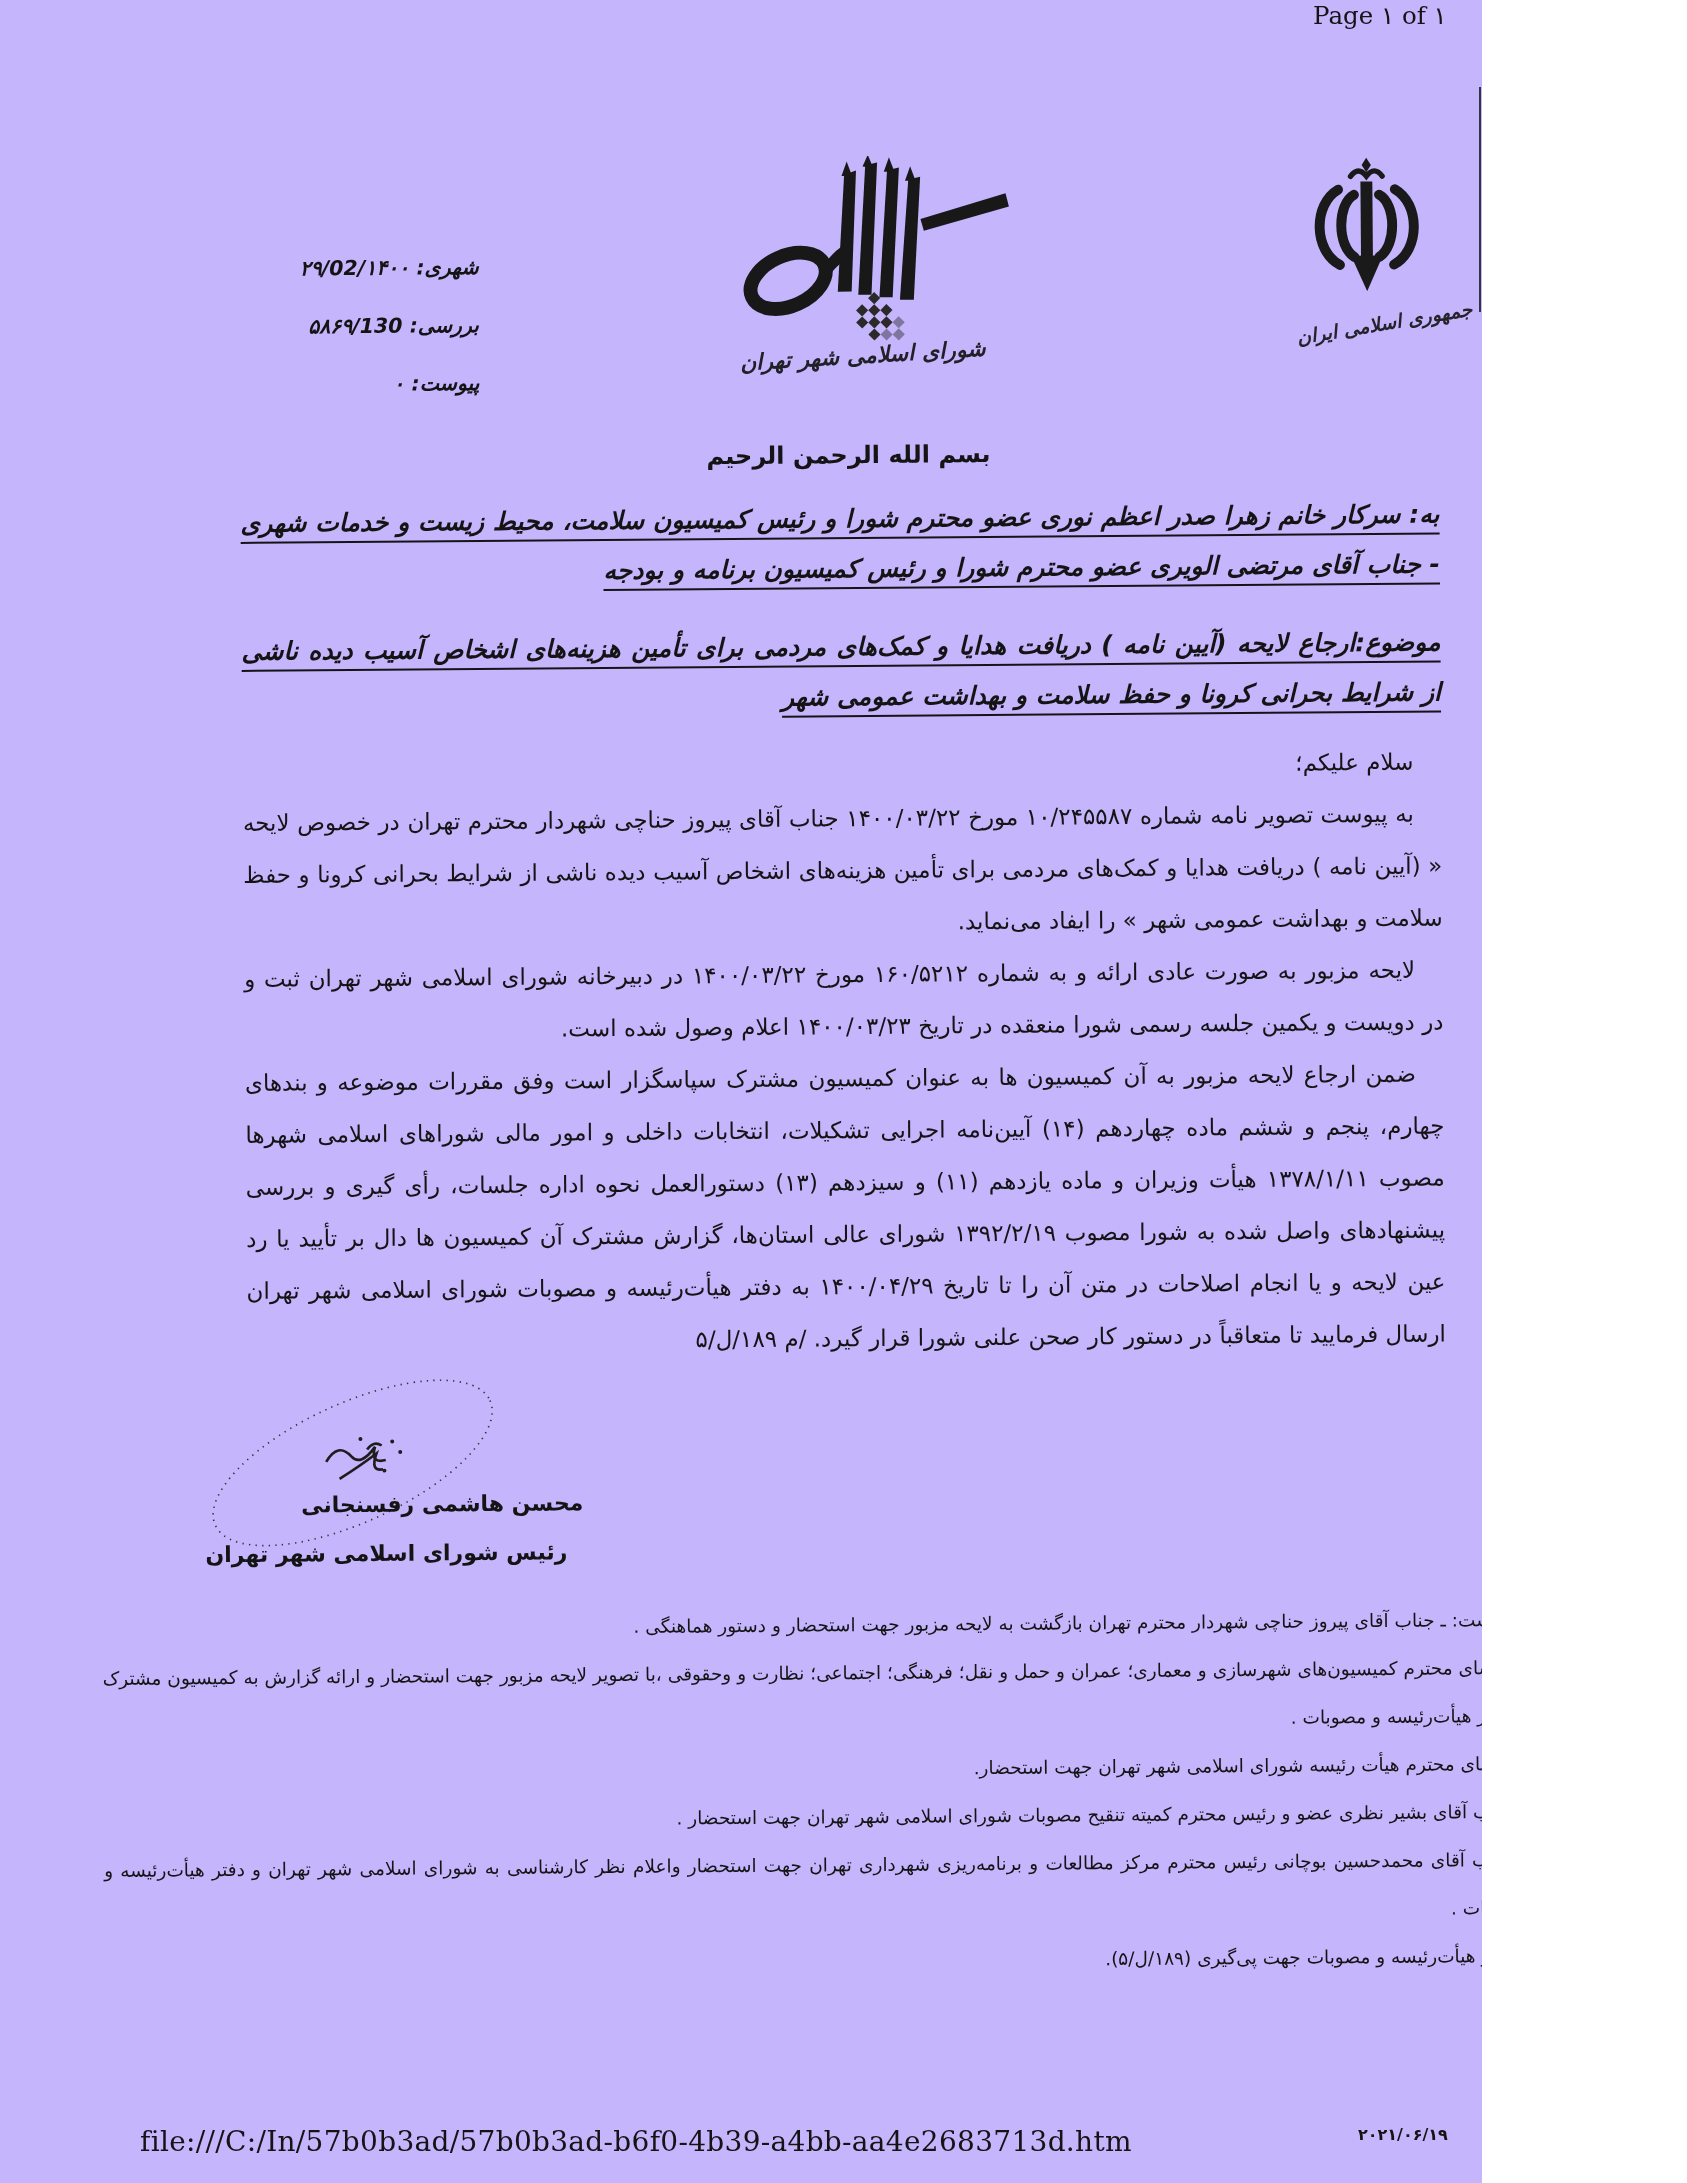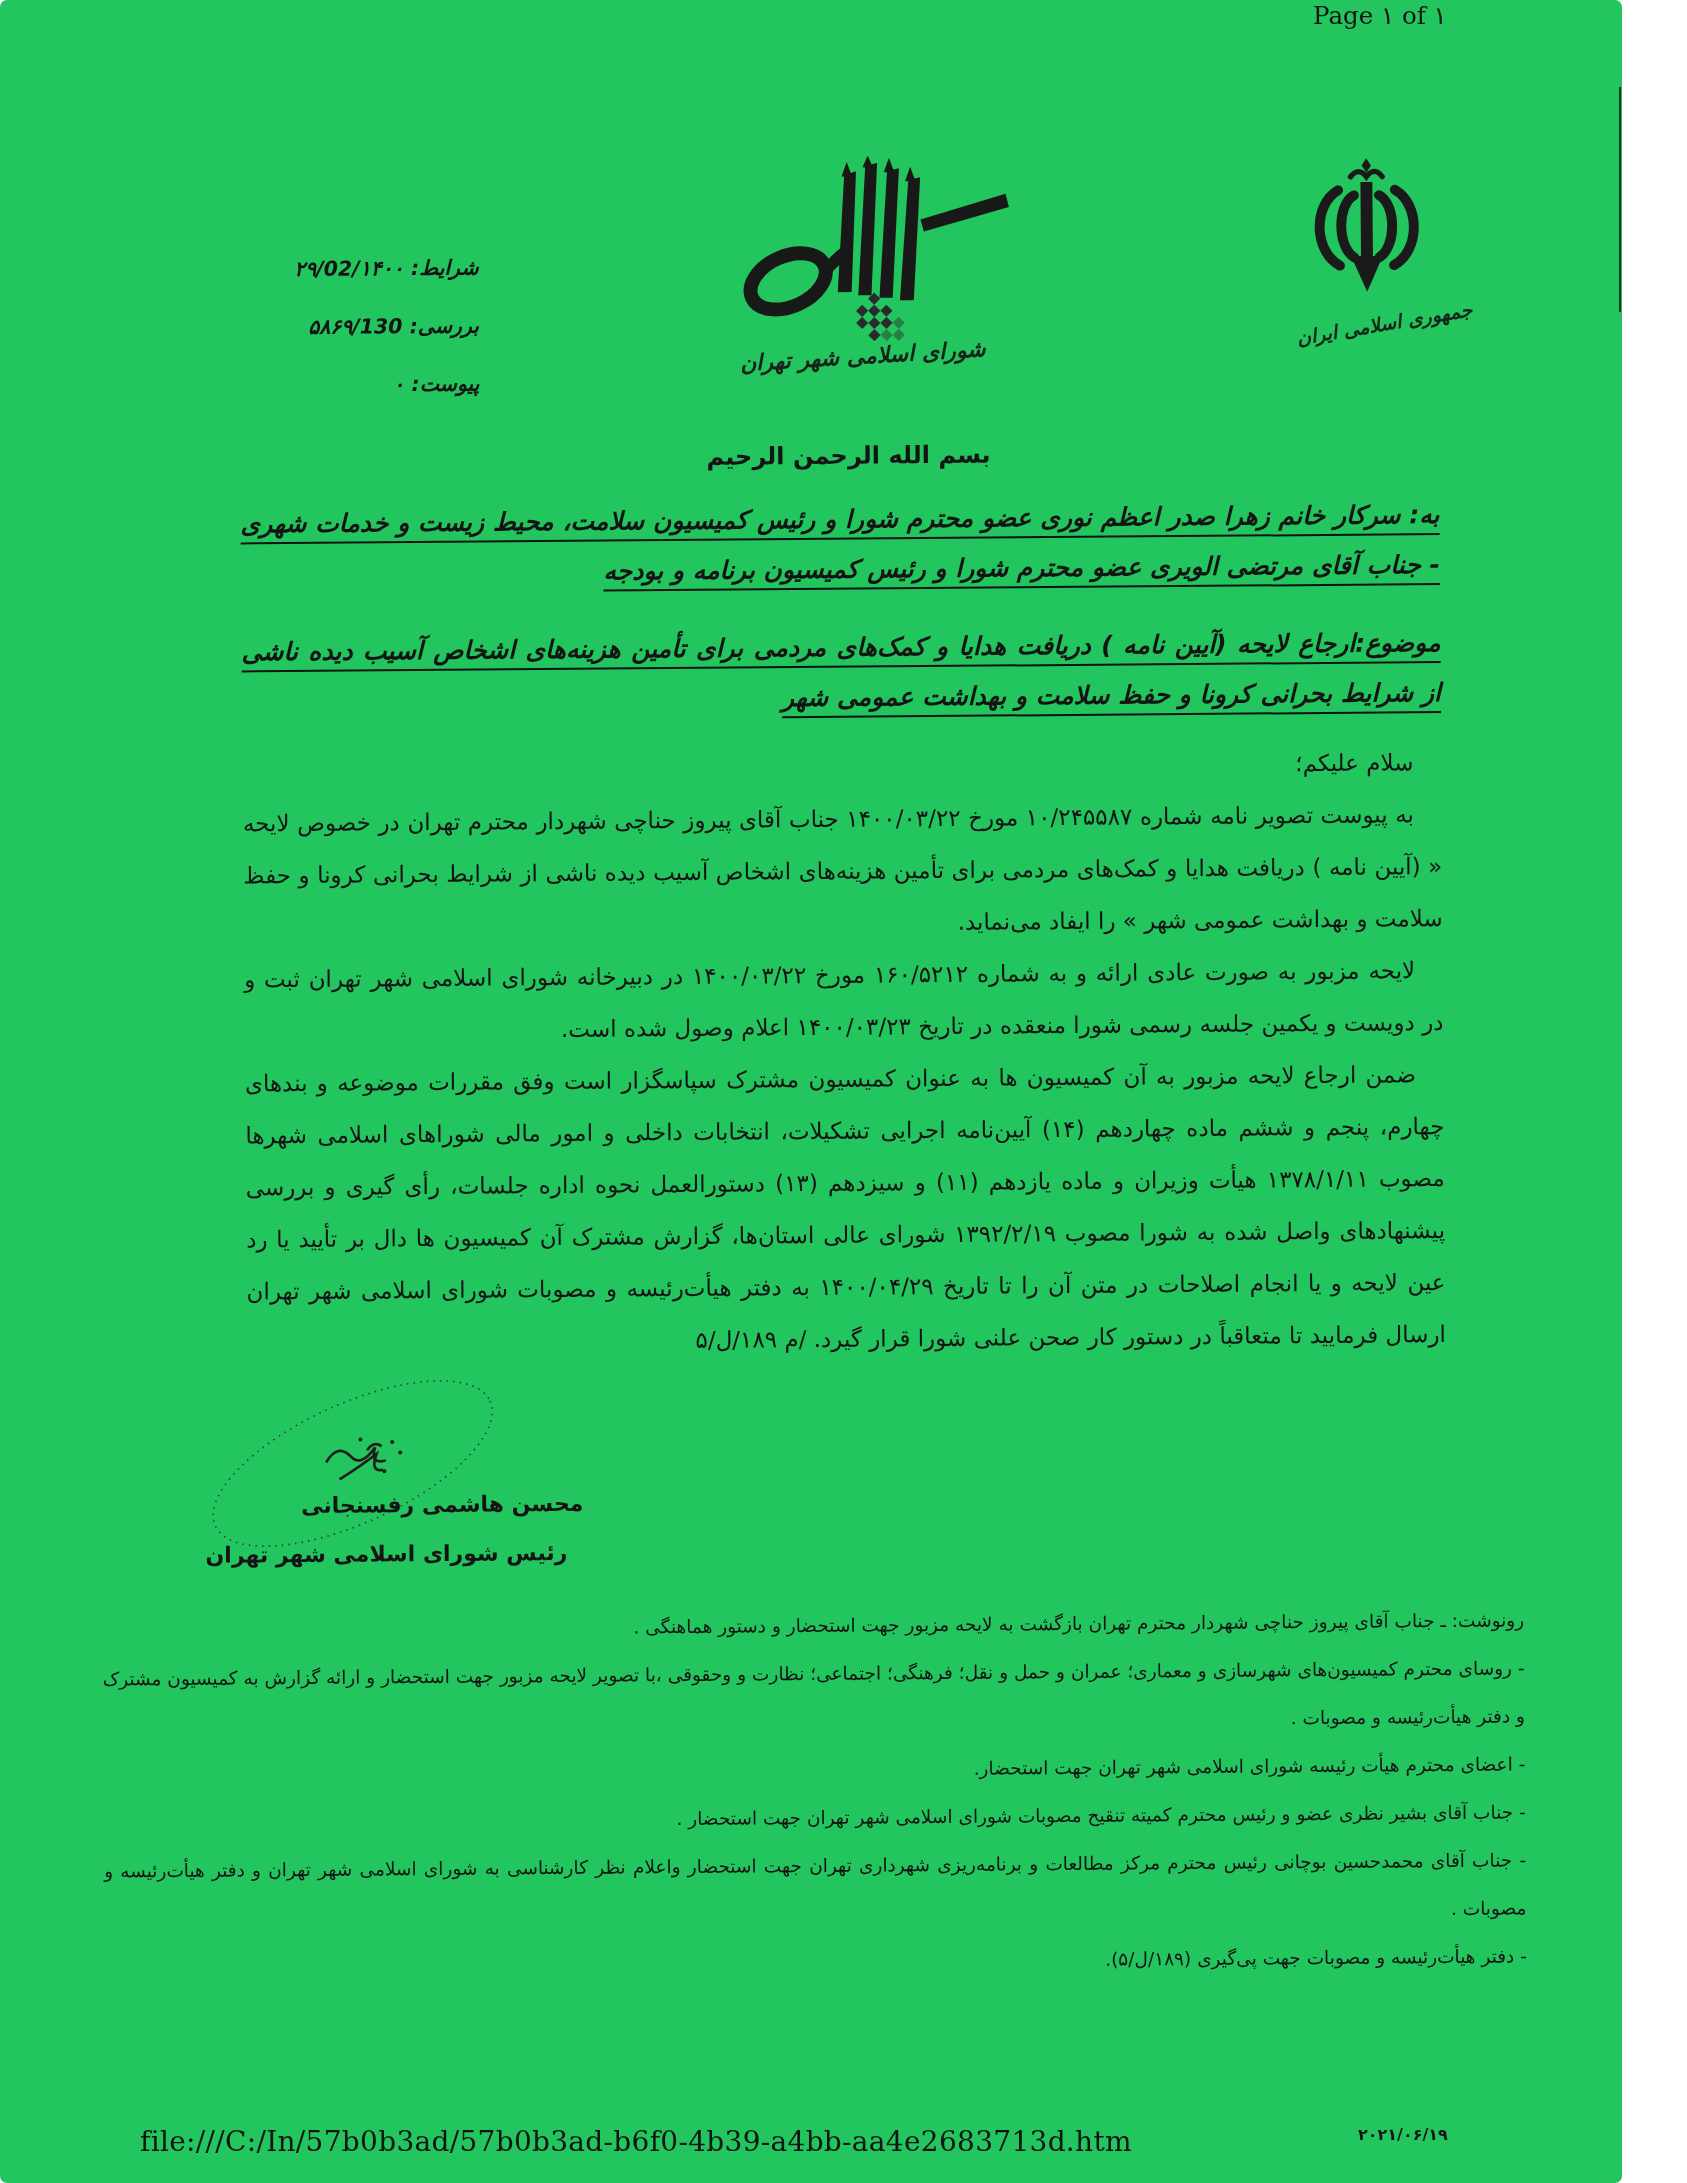--- a/index.html
+++ b/index.html
@@ -1,20 +1,19 @@
 <!DOCTYPE html>
 <html lang="fa" style="font-size:10.6px"><head>
 <meta charset="utf-8">
 <style>
   html,body{margin:0;padding:0;background:#ffffff;}
   .sheet{
-    position:relative;width:1622px;height:2183px;background:#22c55e;
+    position:relative;width:1482px;height:2183px;background:#c4b5fd;
     overflow:hidden;color:#141414;
     font-family:"DejaVu Sans",sans-serif;
-    border-radius:7px;
   }
   .tilt{position:absolute;inset:0;transform:rotate(-0.45deg);transform-origin:50% 50%;}
   
   .page-label{
     position:absolute;top:1.3px;left:1313px;
     font-family:"DejaVu Serif","DejaVu Sans",serif;
     font-size:24.5px;direction:ltr;
   }
   .footer-url{
     position:absolute;top:2125px;left:140px;
@@ -94,21 +93,21 @@
 
   <div class="page-label">Page ۱ of ۱</div>
   <div class="footer-url">file:///C:/In/57b0b3ad/57b0b3ad-b6f0-4b39-a4bb-aa4e2683713d.htm</div>
   <div class="footer-date">۲۰۲۱/۰۶/۱۹</div>
   <div class="edge-artifact"></div>
 
   <div class="tilt">
 
     <div class="meta">
       <div class="meta-row">
-        <span>شرایط:</span>
+        <span>شهری:</span>
         <span class="num">۲۹/02/۱۴۰۰</span>
       </div>
       <div class="meta-row">
         <span>بررسی:</span>
         <span class="num">۵۸۶۹/130</span>
       </div>
       <div class="meta-row">
         <span>پیوست:</span>
         <span class="num">۰</span>
       </div>

